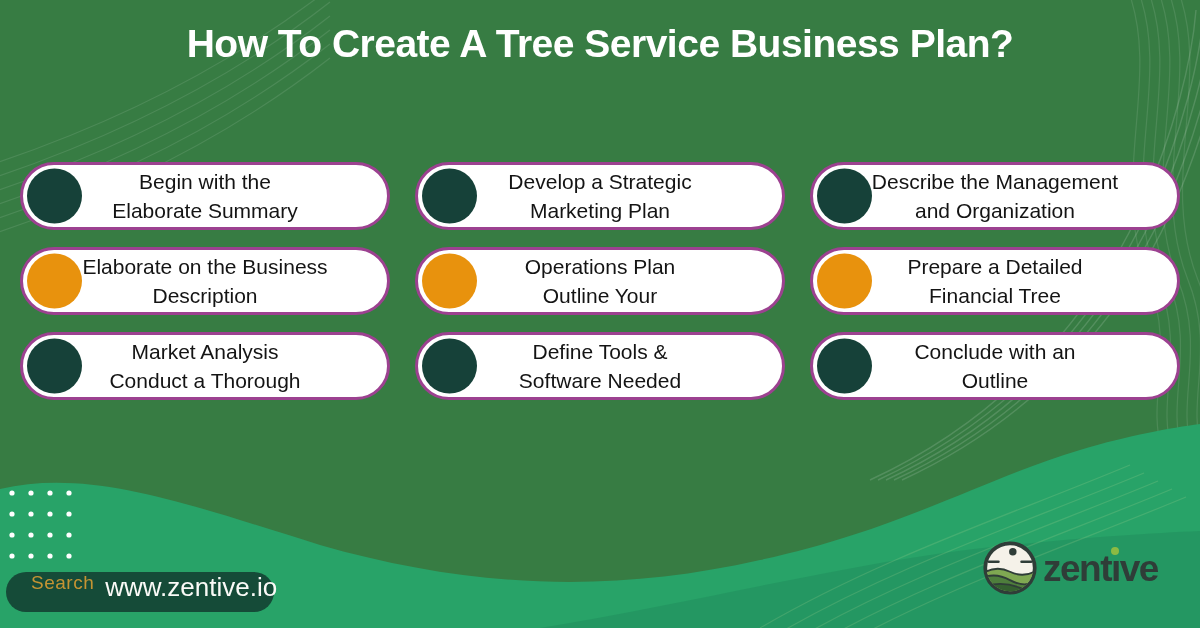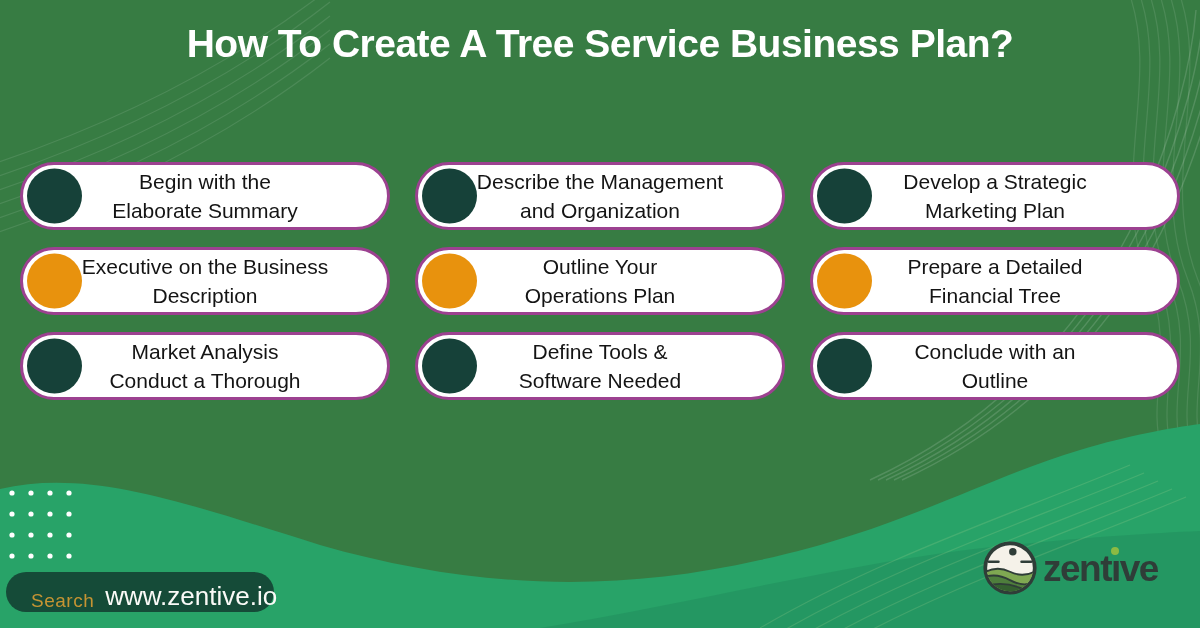--- a/index.html
+++ b/index.html
@@ -28,21 +28,21 @@
     width:55px;height:55px;border-radius:50%;background:#164139;
   }
   .label{
     width:100%;height:100%;display:flex;flex-direction:column;
     justify-content:center;text-align:center;
     font-size:21px;line-height:29px;color:#141414;
   }
   .searchbar{
     position:absolute;left:6px;top:572px;height:40px;width:268px;
     box-sizing:border-box;border-radius:21px;background:rgba(17,56,45,0.82);
-    display:flex;align-items:flex-end;padding:0 14px;gap:11px;
+    display:flex;align-items:flex-start;padding:0 14px;gap:11px;
   }
   .search-label{color:#C59433;font-size:19px;letter-spacing:0.5px;}
   .search-url{color:#FAFAF7;font-size:26px;}
   .brand{
     position:absolute;left:982px;top:540px;display:flex;align-items:center;gap:5px;
   }
   .logo-text{
     font-size:37px;font-weight:bold;color:#2F3D38;letter-spacing:-1.5px;line-height:1;text-align:right;
   }
   .logo-i{position:relative;}
@@ -127,43 +127,43 @@
     <div class="card">
       <span class="circle" style="background: rgb(22, 65, 57);"></span>
       <div class="label">
         <span>Begin with the</span>
         <span>Elaborate Summary</span>
       </div>
     </div>
     <div class="card">
       <span class="circle" style="background: rgb(22, 65, 57);"></span>
       <div class="label">
+        <span>Develop a Strategic</span>
+        <span>Marketing Plan</span>
+      </div>
+    </div>
+    <div class="card">
+      <span class="circle" style="background: rgb(22, 65, 57);"></span>
+      <div class="label">
         <span>Describe the Management</span>
         <span>and Organization</span>
       </div>
     </div>
     <div class="card">
-      <span class="circle" style="background: rgb(22, 65, 57);"></span>
-      <div class="label">
-        <span>Develop a Strategic</span>
-        <span>Marketing Plan</span>
-      </div>
-    </div>
-    <div class="card">
       <span class="circle" style="background: rgb(232, 146, 13);"></span>
       <div class="label">
-        <span>Executive on the Business</span>
+        <span>Elaborate on the Business</span>
         <span>Description</span>
       </div>
     </div>
     <div class="card">
       <span class="circle" style="background: rgb(232, 146, 13);"></span>
       <div class="label">
+        <span>Operations Plan</span>
         <span>Outline Your</span>
-        <span>Operations Plan</span>
       </div>
     </div>
     <div class="card">
       <span class="circle" style="background: rgb(232, 146, 13);"></span>
       <div class="label">
         <span>Prepare a Detailed</span>
         <span>Financial Tree</span>
       </div>
     </div>
     <div class="card">

